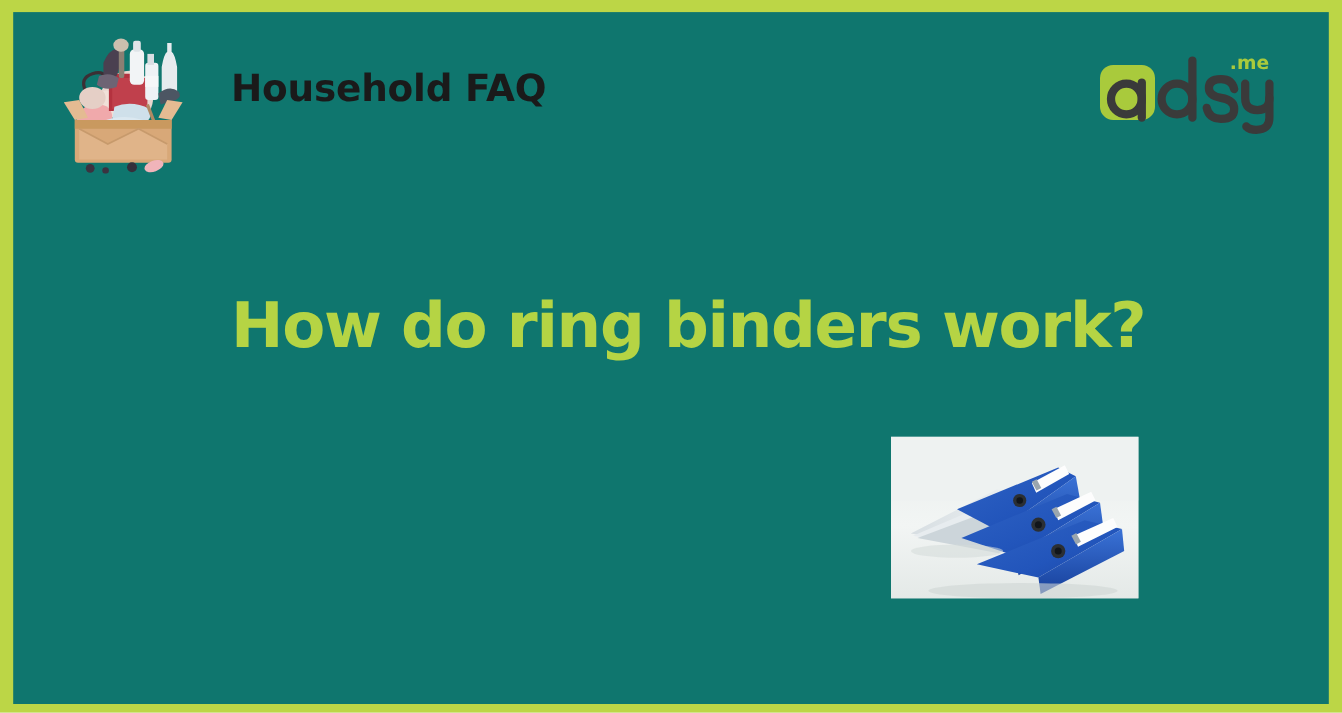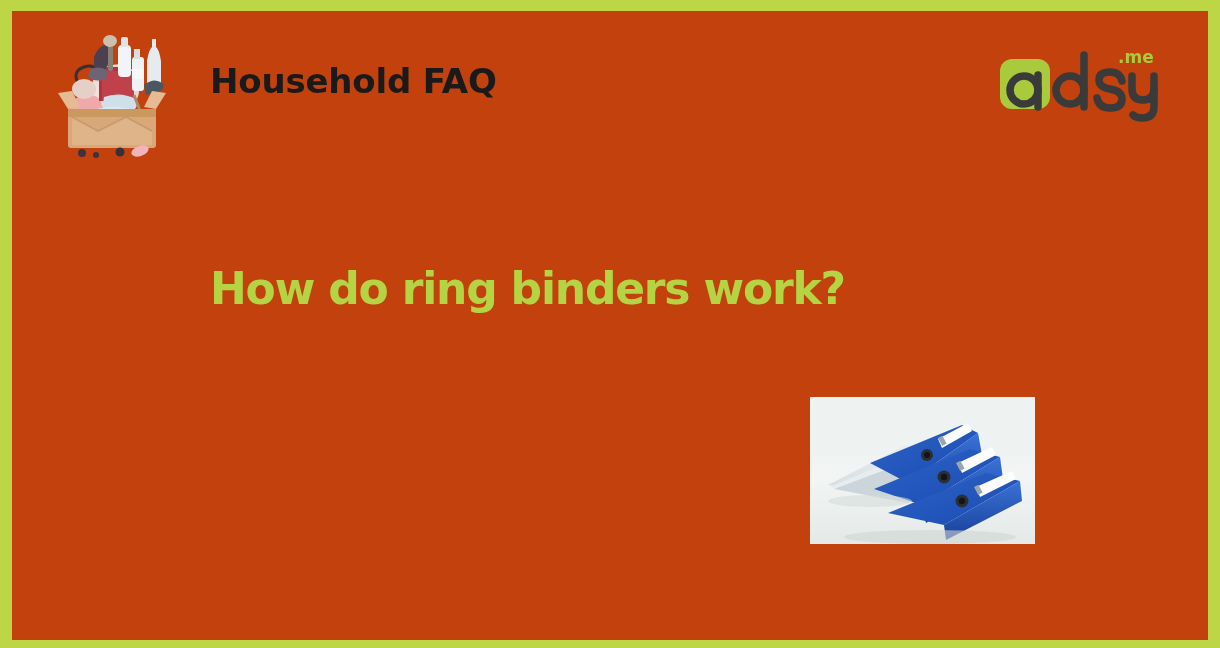--- a/index.html
+++ b/index.html
@@ -18,21 +18,21 @@
     height: 648px;
     background: #bcd646;
   }
 
   .page-inner {
     position: absolute;
     left: 12px;
     top: 11px;
     width: 1196px;
     height: 629px;
-    background: #c2410c;
+    background: #0f766e;
   }
 
   
   .header {
     position: absolute;
     left: 0;
     top: 0;
     width: 1196px;
     height: 150px;
   }
@@ -73,21 +73,21 @@
     width: 1196px;
     height: 479px;
   }
 
   .question-title {
     position: absolute;
     left: 198px;
     top: 104px;
     width: 880px;
     font-family: "DejaVu Sans", sans-serif;
-    font-size: 44px;
+    font-size: 57px;
     font-weight: bold;
     color: #b5d444;
     letter-spacing: -1.2px;
     line-height: 1.1;
   }
 
   .read-link {
     position: absolute;
     left: 198px;
     top: 310px;

